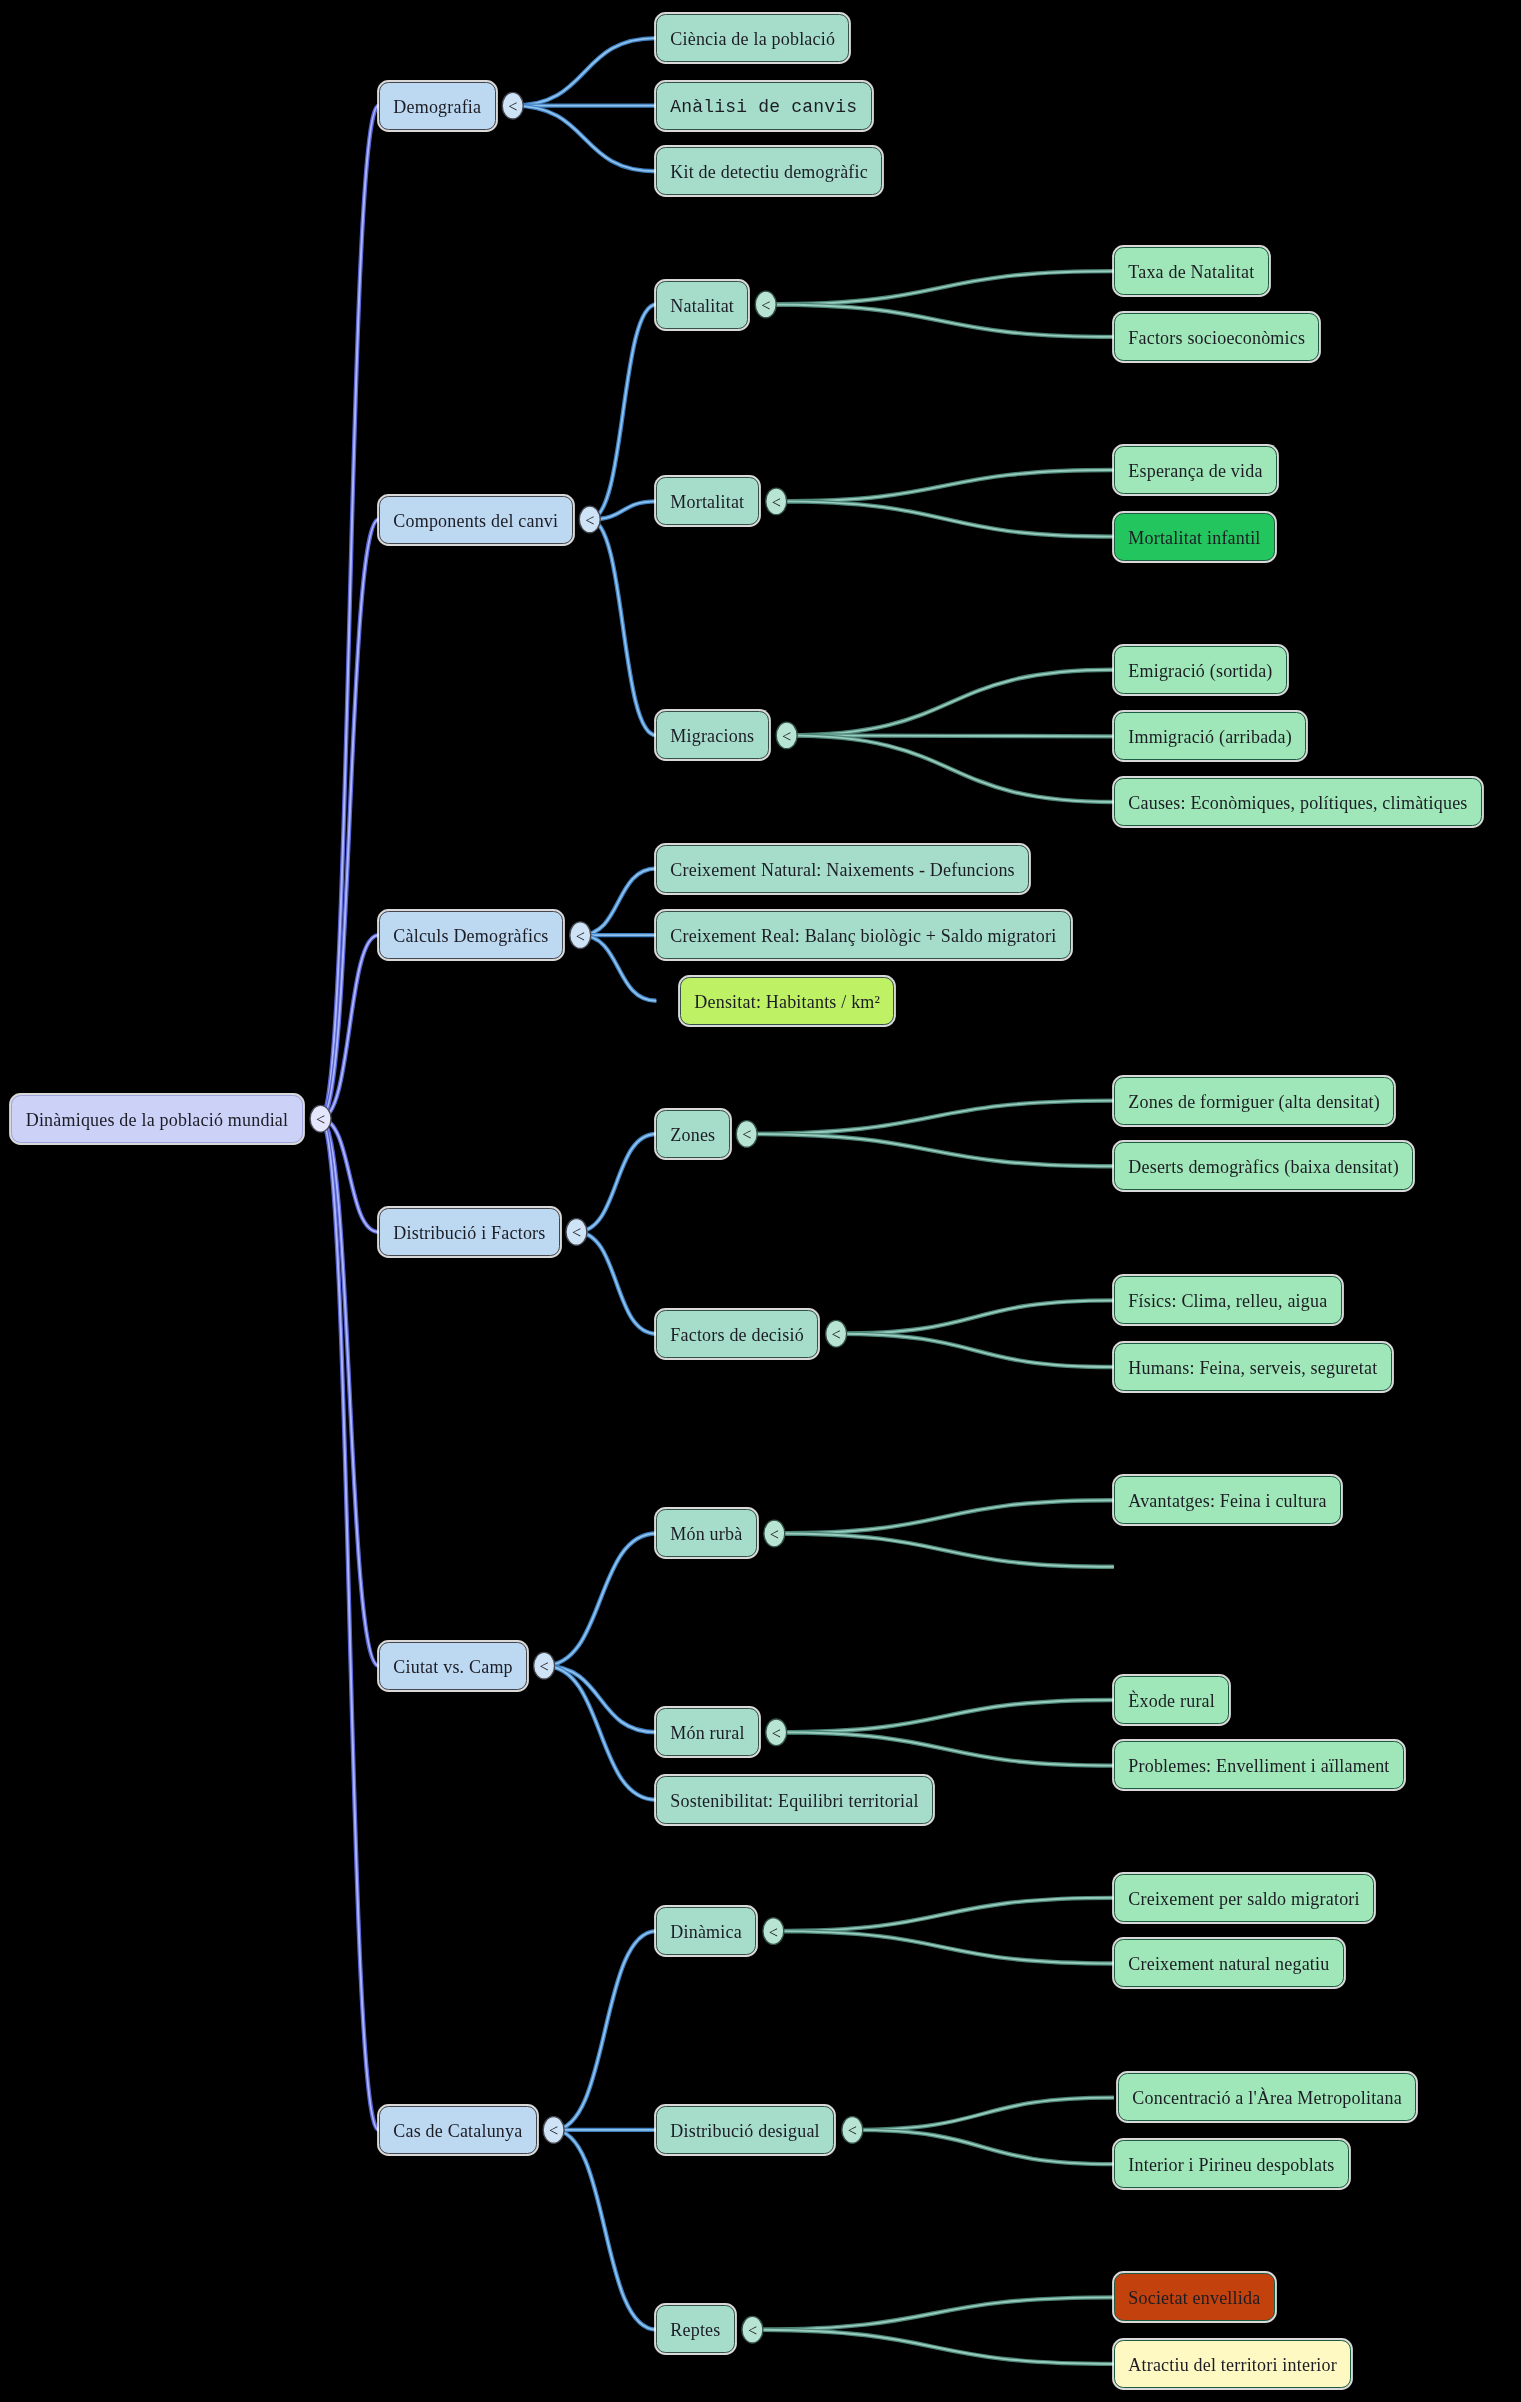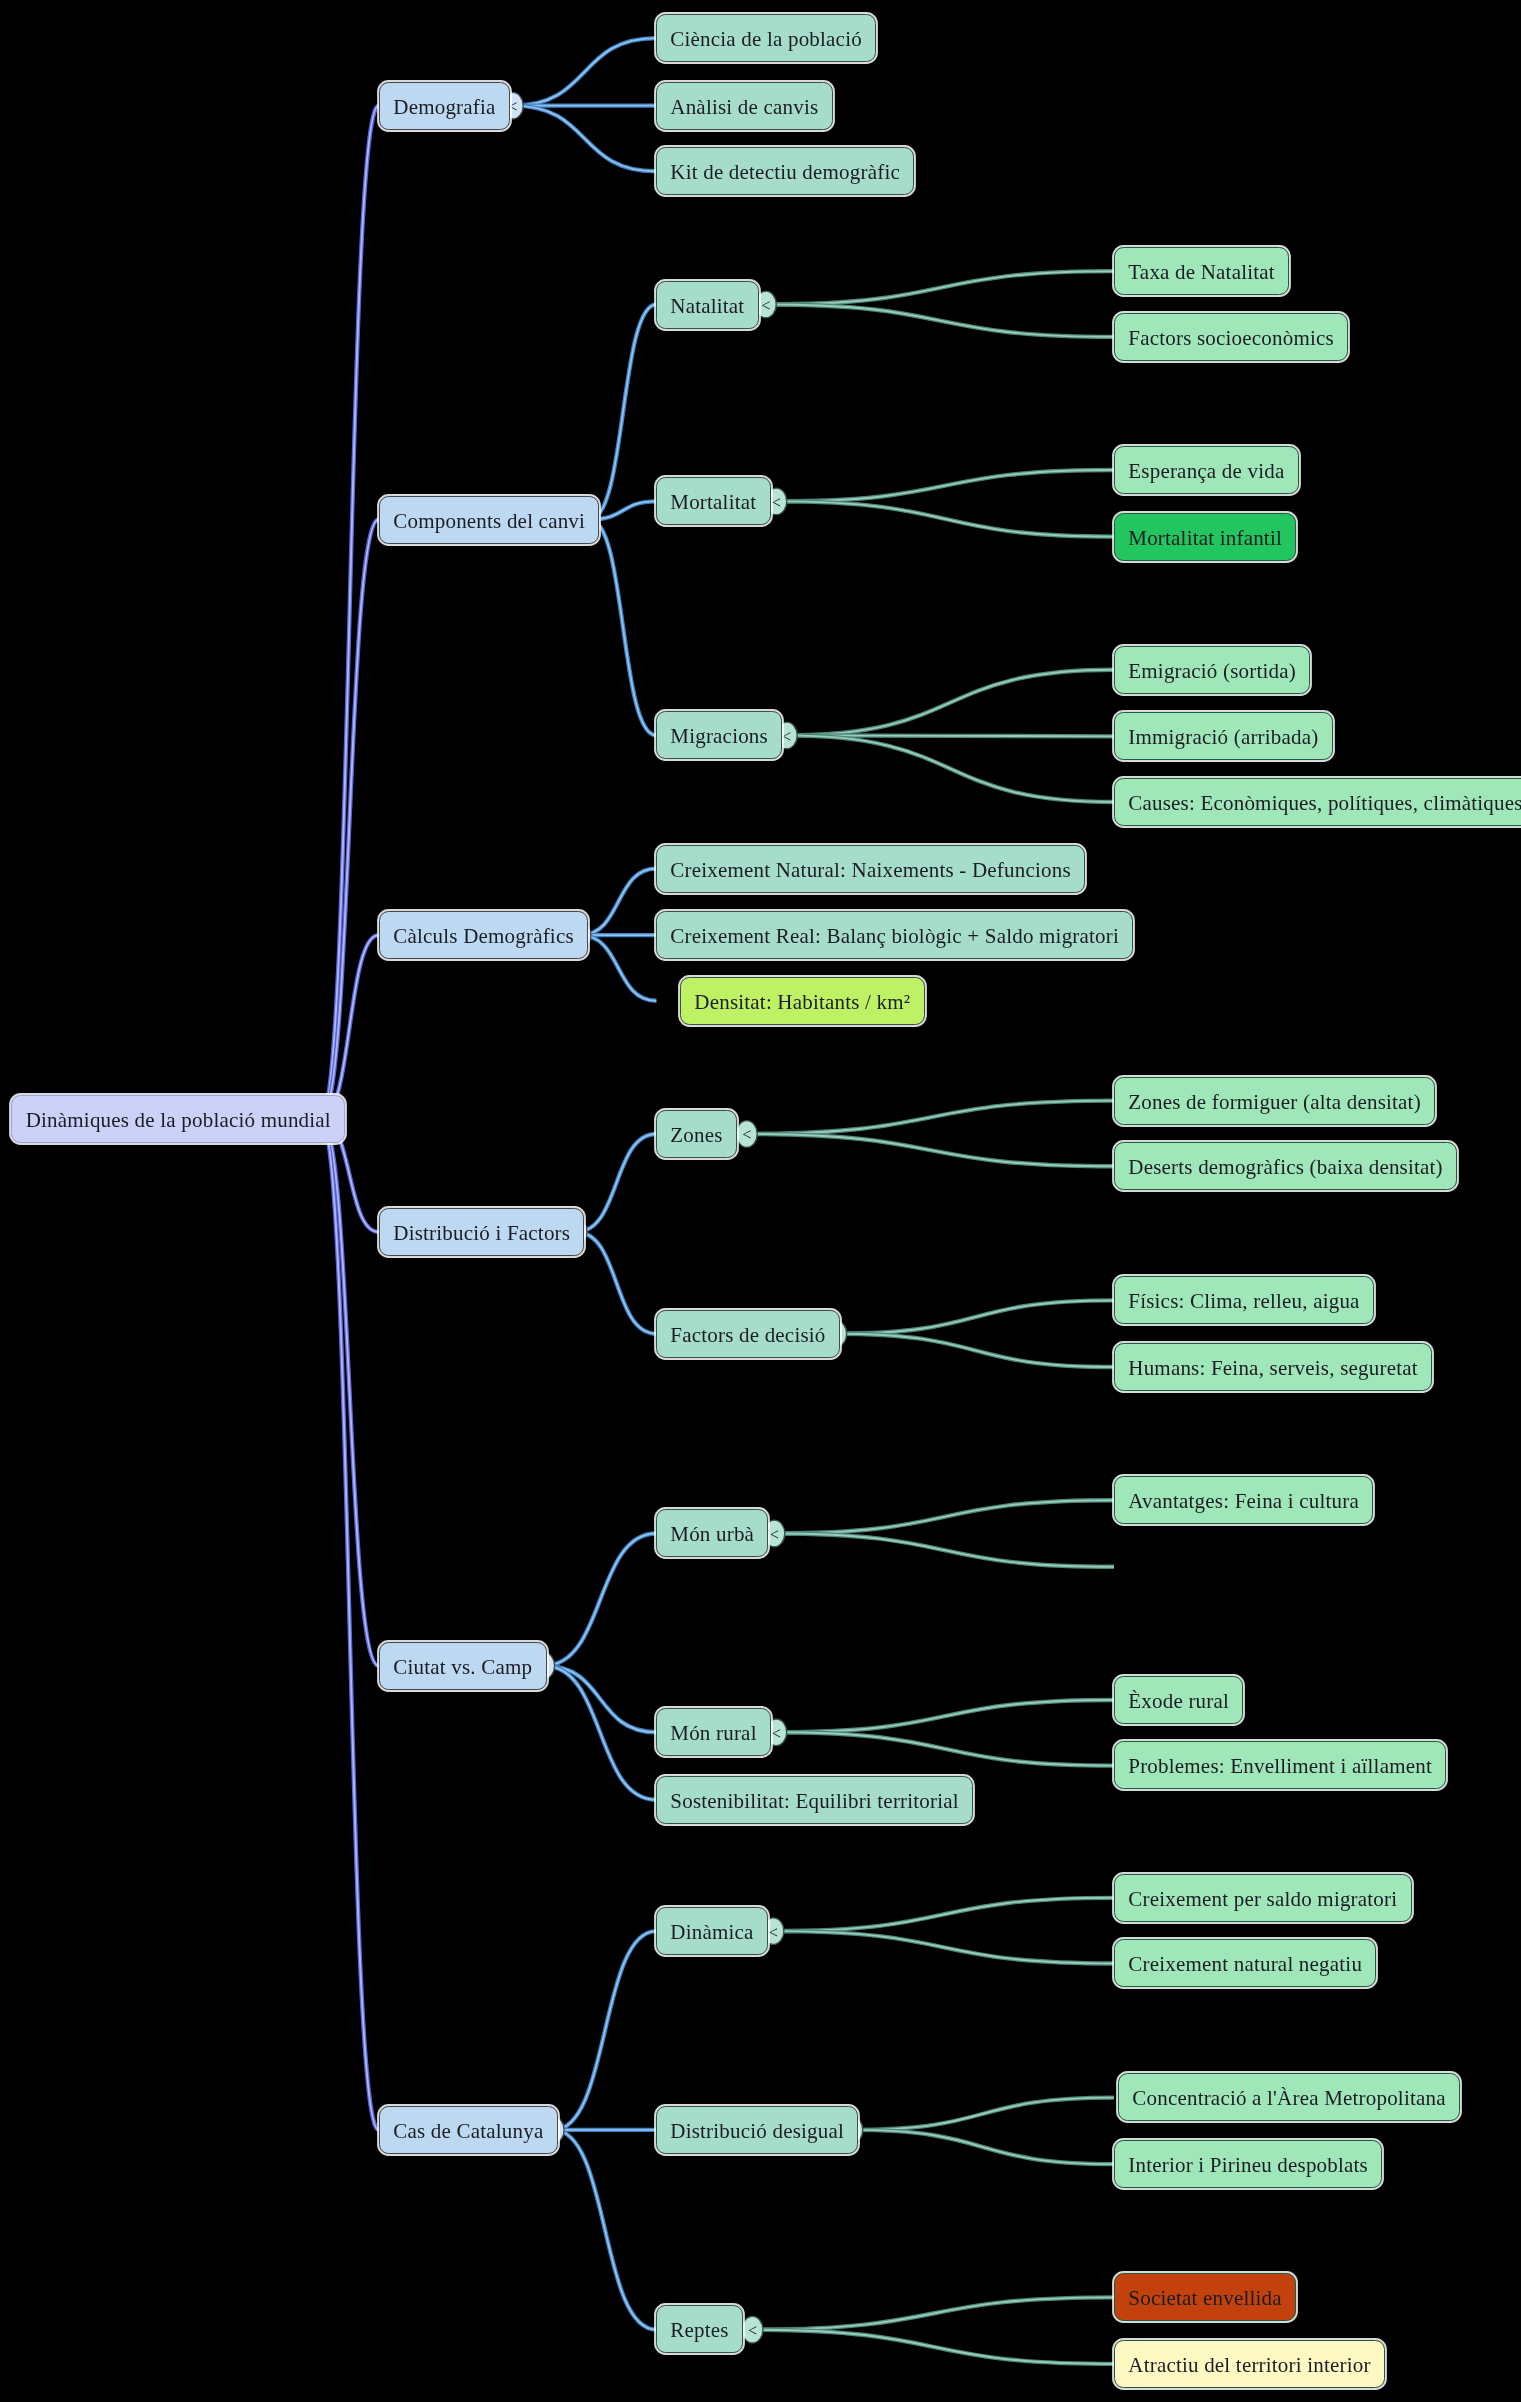--- a/index.html
+++ b/index.html
@@ -1,21 +1,21 @@
 <!DOCTYPE html>
 <html style="font-size:15px"><head>
 <meta charset="utf-8">
 <style>
   html,body{margin:0;padding:0;background:#000;}
   #canvas{position:relative;width:1522px;height:2403px;background:#000;overflow:hidden;
           font-family:"Liberation Serif","DejaVu Serif",serif;}
   #edges{position:absolute;left:0;top:0;width:1522px;height:2403px;}
   #nodes{position:absolute;left:0;top:0;width:1522px;height:2403px;}
   .node{position:absolute;height:48px;line-height:48px;white-space:nowrap;
-        padding:0 13.3px;border-radius:9.5px;font-size:21px;letter-spacing:0.2px;
+        padding:0 13.3px;border-radius:9.5px;font-size:18px;letter-spacing:0.2px;
         box-shadow:0 0 0 1.9px rgba(255,255,255,.85);box-sizing:border-box;}
 </style>
 </head>
 <body>
 
 <div id="canvas">
   <svg id="edges" xmlns="http://www.w3.org/2000/svg" viewBox="0 0 1600 2526">
       <path d="M337,1176 C370.55,1176 364.45,111 398,111" fill="none" stroke="#5864d6" stroke-width="4.6"></path>
       <path d="M337,1176 C370.55,1176 364.45,111 398,111" fill="none" stroke="#aeb6f7" stroke-width="2"></path>
       <path d="M337,1176 C370.55,1176 364.45,546 398,546" fill="none" stroke="#5864d6" stroke-width="4.6"></path>
@@ -170,21 +170,21 @@
       </g>
       <g>
         <ellipse cx="791" cy="2449" rx="11" ry="14" fill="#b8e4d3" stroke="#35514a" stroke-width="1.4"></ellipse>
         <text x="791" y="2450" text-anchor="middle" dominant-baseline="central" font-size="17" fill="#1c1c24">&lt;</text>
       </g>
     </svg>
   <div id="nodes">
       <div class="node" style="left: 11.4px; top: 1095px; background: rgb(203, 209, 247); border: 1px solid rgb(159, 165, 221); color: rgb(28, 28, 36);">Dinàmiques de la població mundial</div>
       <div class="node" style="left: 379px; top: 82px; background: rgb(189, 217, 242); border: 1px solid rgb(70, 70, 79); color: rgb(28, 28, 36);">Demografia</div>
       <div class="node" style="left: 656px; top: 14.3px; background: rgb(166, 221, 202); border: 1px solid rgb(53, 81, 74); color: rgb(28, 28, 36);">Ciència de la població</div>
-      <div class="node" style="left: 656px; top: 82px; background: rgb(166, 221, 202); border: 1px solid rgb(53, 81, 74); color: rgb(28, 28, 36);">Anàlisi de canvis</div>
+      <div class="node" style="left: 656px; top: 82px; background: rgb(166, 221, 202); border: 1px solid rgb(53, 81, 74); color: rgb(28, 28, 36); font-family: Liberation Mono, monospace;">Anàlisi de canvis</div>
       <div class="node" style="left: 656px; top: 147px; background: rgb(166, 221, 202); border: 1px solid rgb(53, 81, 74); color: rgb(28, 28, 36);">Kit de detectiu demogràfic</div>
       <div class="node" style="left: 379px; top: 496px; background: rgb(189, 217, 242); border: 1px solid rgb(70, 70, 79); color: rgb(28, 28, 36);">Components del canvi</div>
       <div class="node" style="left: 656px; top: 281px; background: rgb(166, 221, 202); border: 1px solid rgb(53, 81, 74); color: rgb(28, 28, 36);">Natalitat</div>
       <div class="node" style="left: 1114px; top: 247px; background: rgb(159, 231, 184); border: 1px solid rgb(30, 91, 64); color: rgb(28, 28, 36);">Taxa de Natalitat</div>
       <div class="node" style="left: 1114px; top: 313px; background: rgb(159, 231, 184); border: 1px solid rgb(30, 91, 64); color: rgb(28, 28, 36);">Factors socioeconòmics</div>
       <div class="node" style="left: 656px; top: 477px; background: rgb(166, 221, 202); border: 1px solid rgb(53, 81, 74); color: rgb(28, 28, 36);">Mortalitat</div>
       <div class="node" style="left: 1114px; top: 446px; background: rgb(159, 231, 184); border: 1px solid rgb(30, 91, 64); color: rgb(28, 28, 36);">Esperança de vida</div>
       <div class="node" style="left: 1114px; top: 513px; background: #22c55e; border: 1px solid rgb(30, 91, 64); color: rgb(28, 28, 36);">Mortalitat infantil</div>
       <div class="node" style="left: 656px; top: 711px; background: rgb(166, 221, 202); border: 1px solid rgb(53, 81, 74); color: rgb(28, 28, 36);">Migracions</div>
       <div class="node" style="left: 1114px; top: 646px; background: rgb(159, 231, 184); border: 1px solid rgb(30, 91, 64); color: rgb(28, 28, 36);">Emigració (sortida)</div>

